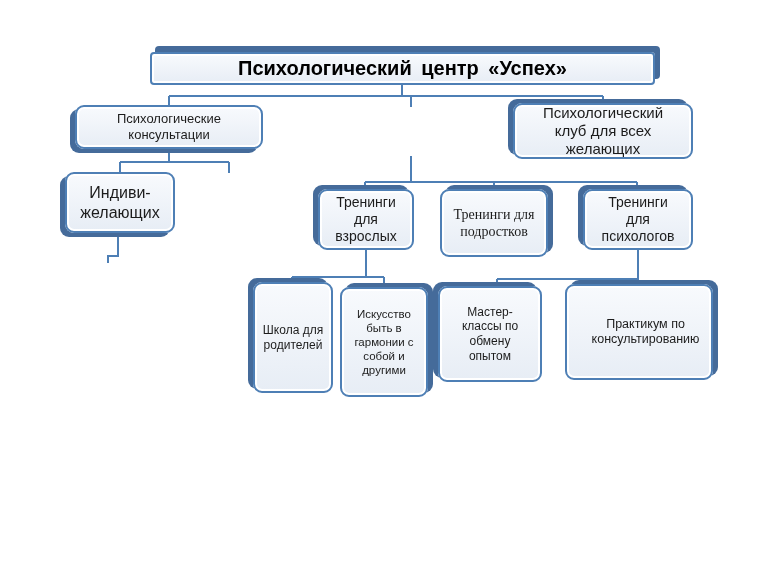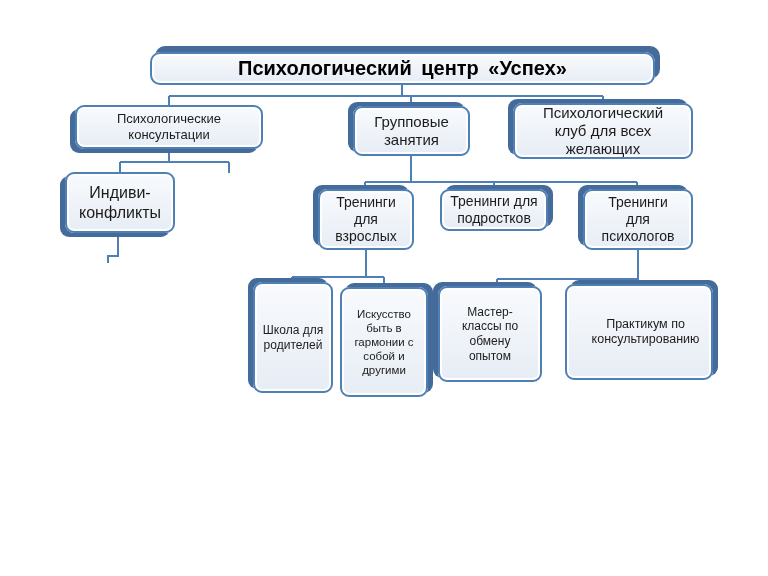--- a/index.html
+++ b/index.html
@@ -19,28 +19,28 @@
     color:#1c1c1c;
     line-height:1.22;
     padding:2px 4px;
   }
   .sd-tl{--sd:-5px -4px;}
   .sd-tr{--sd:5px -4px;}
   .sd-bl{--sd:-5px 4px;}
 
   .n-title{left:150px;top:52px;width:505px;height:33px;
            font-size:20px;font-weight:700;color:#000;word-spacing:4px;
-           --sd:5px -6px;border-radius:10px;}
+           --sd:5px -6px;border-radius:4px;}
   .n-consult{left:75px;top:105px;width:188px;height:44px;font-size:13px;}
   .n-group{left:353px;top:106px;width:117px;height:50px;font-size:15px;}
   .n-club{left:513px;top:103px;width:180px;height:56px;font-size:15px;}
   .n-individual{left:65px;top:172px;width:110px;height:61px;font-size:16px;}
   .n-family{left:185px;top:172px;width:88px;height:61px;font-size:16px;}
   .n-adults{left:318px;top:189px;width:96px;height:61px;font-size:14px;}
-  .n-teens{left:440px;top:189px;width:108px;height:42px;font-size:14px;}
+  .n-teens{left:440px;top:189px;width:108px;height:68px;font-size:14px;font-family:Liberation Serif, serif;}
   .n-psych{left:583px;top:189px;width:110px;height:61px;font-size:14px;}
   .n-details{left:48px;top:262px;width:169px;height:191px;
              font-size:14px;line-height:1.33;border-width:3px;border-radius:20px;
              --sd:2px 3px;background:linear-gradient(180deg,#f3f7fb 0%,#e9eef5 100%);}
   .n-school{left:253px;top:282px;width:80px;height:111px;font-size:12px;}
   .n-art{left:340px;top:287px;width:88px;height:110px;font-size:11.5px;}
   .n-master{left:438px;top:286px;width:104px;height:96px;font-size:12px;}
   .n-practicum{left:565px;top:284px;width:148px;height:96px;font-size:12.5px;padding-left:17px;}
 </style>
 </head>
@@ -55,29 +55,27 @@
     <path d="M366,250 V277 M292,277 H384 M292,277 V283 M384,277 V288"></path>
     <path d="M638,250 V279 M497,279 H638 M497,279 V287 M638,279 V285"></path>
     <path d="M118,233 V256 H108 V263"></path>
   </svg>
 
   <div class="node n-title">Психологический центр «Успех»</div>
 
   <div class="node n-consult sd-bl">Психологические
 консультации</div>
 
-  <div class="node n-group sd-tl">Групповые
-занятия</div>
 
   <div class="node n-club sd-tl">Психологический
 клуб для всех
 желающих</div>
 
   <div class="node n-individual sd-bl">Индиви-
-конфликты</div>
+желающих</div>
 
 
 
   <div class="node n-adults sd-tl">Тренинги
 для
 взрослых</div>
 
   <div class="node n-teens sd-tr">Тренинги для
 подростков</div>
 

